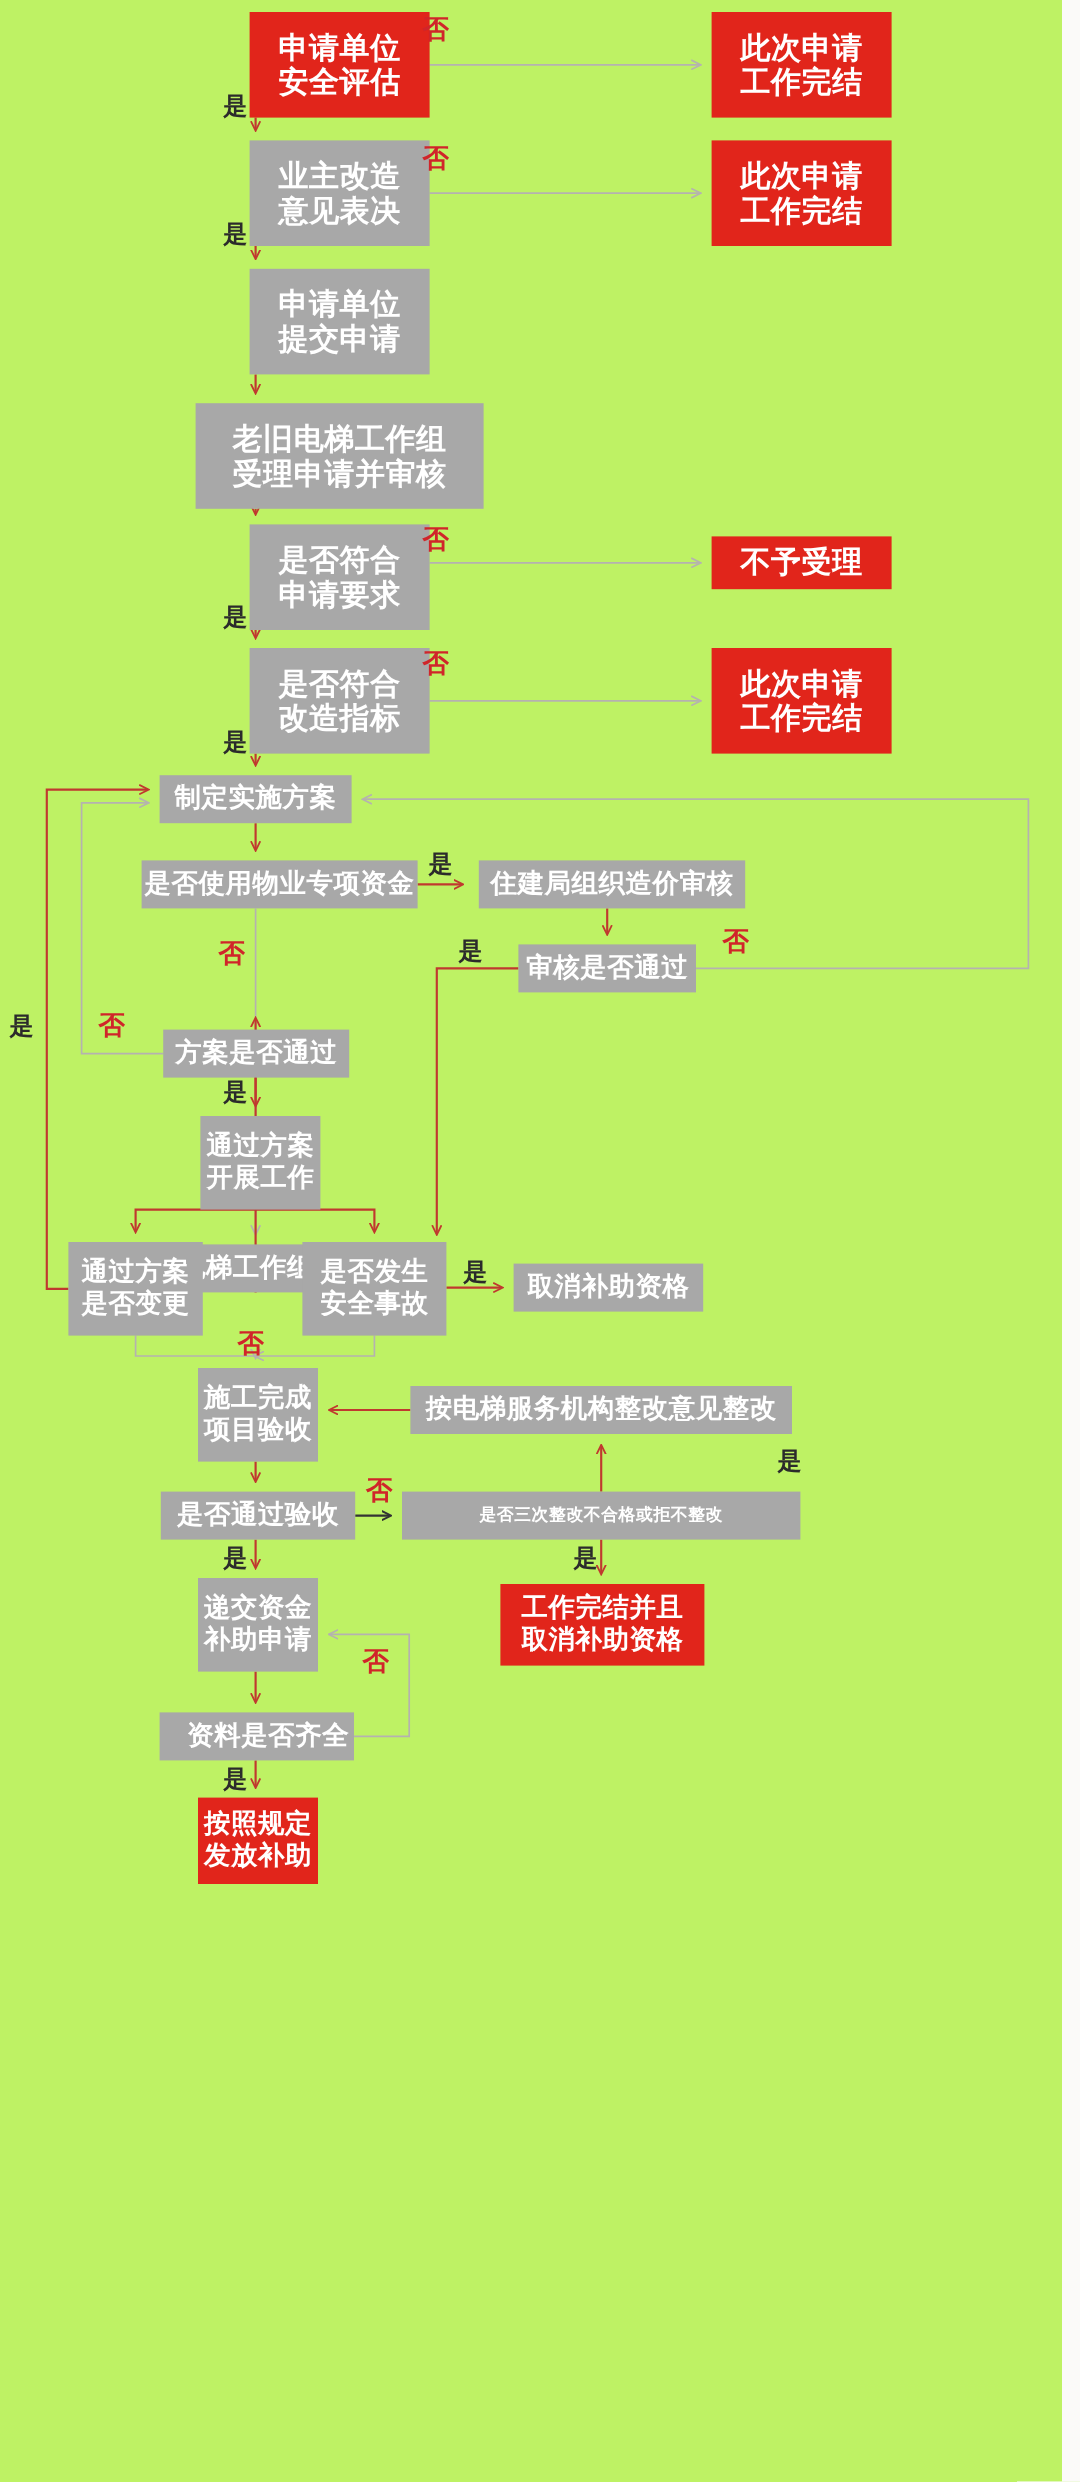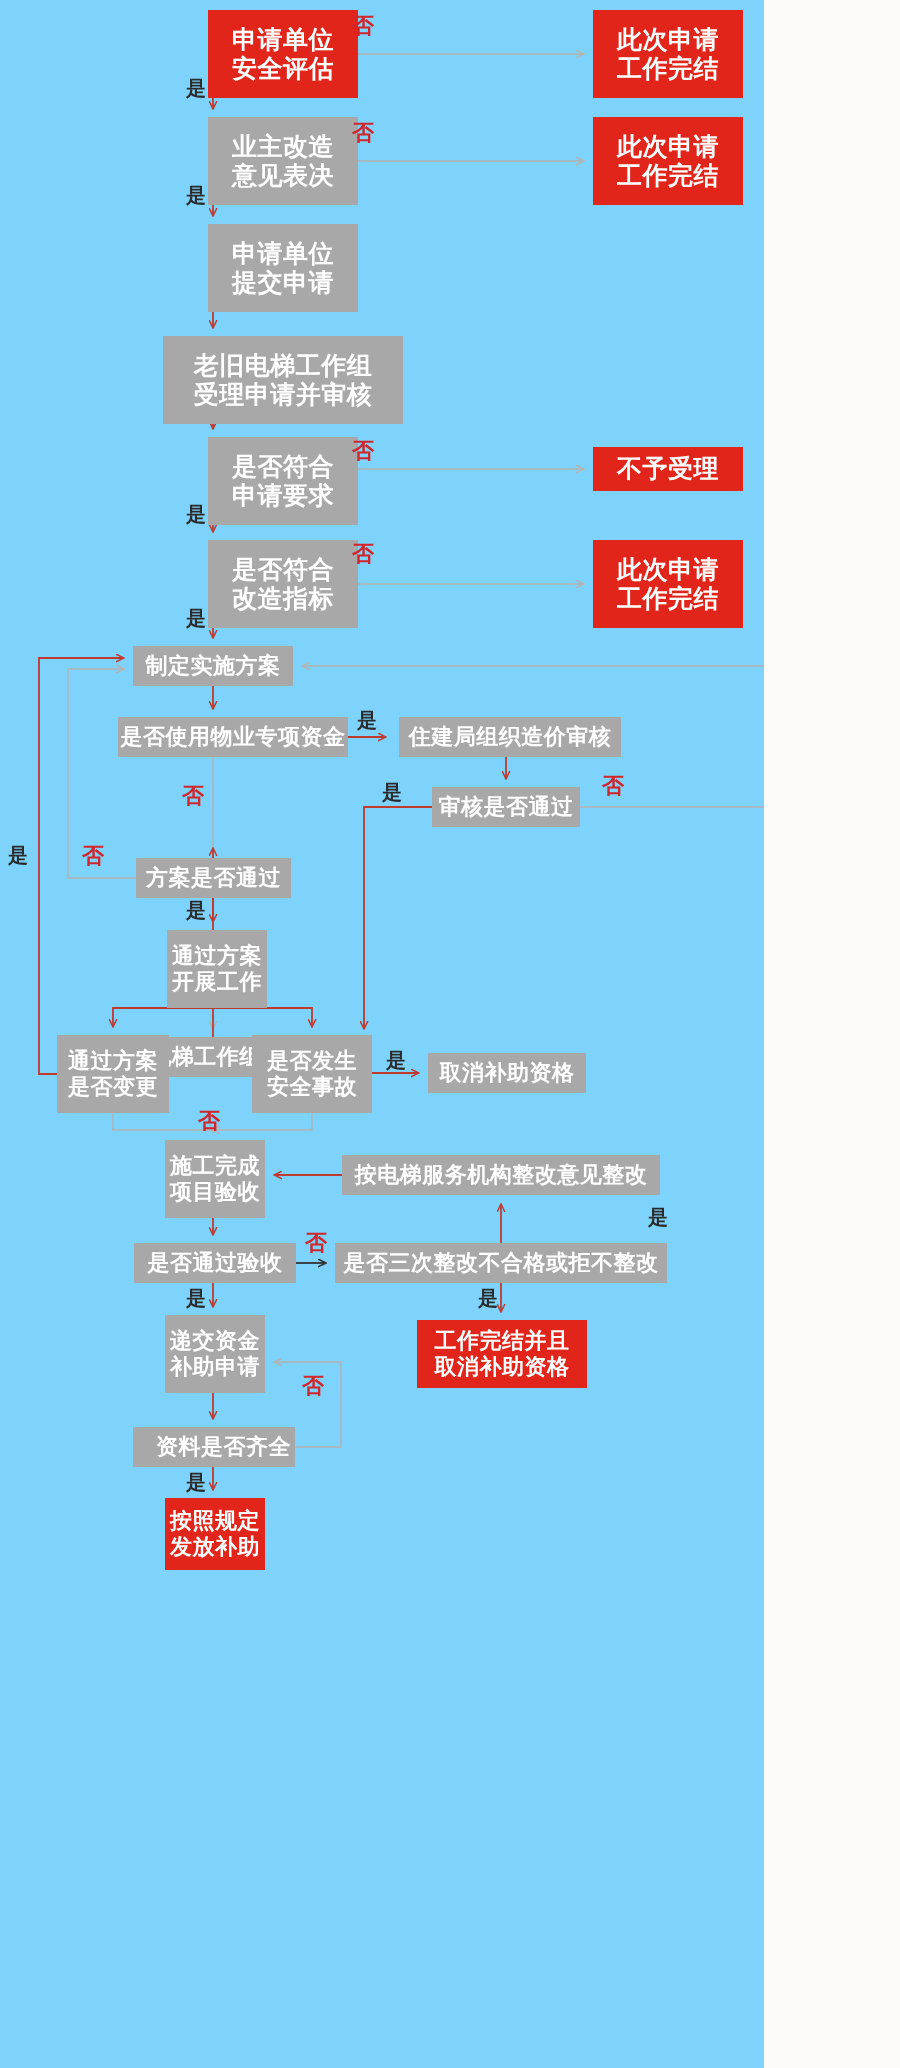--- a/index.html
+++ b/index.html
@@ -1,17 +1,17 @@
 <!DOCTYPE html>
 <html><head>
 <meta charset="utf-8">
 <style>
   html,body{margin:0;padding:0;background:#fbfaf9;}
   body{font-family:"DejaVu Sans","Liberation Sans",sans-serif;}
-  #stage{position:relative;width:764px;height:2068px;background:#7dd3fc;overflow:hidden;}
+  #stage{position:relative;width:885px;height:2068px;background:#bef264;overflow:hidden;}
   #wires{position:absolute;left:0;top:0;width:900px;height:2068px;}
   .node{position:absolute;box-sizing:border-box;display:flex;flex-direction:column;
         align-items:center;justify-content:center;color:#ffffff;font-weight:700;
         line-height:1.18;text-align:center;letter-spacing:0.5px;}
   .gray{background:#a8a8a8;}
   .red{background:#e1251b;}
   .node .ln{display:block;white-space:nowrap;}
   .lbl{position:absolute;font-weight:700;line-height:1;white-space:nowrap;}
   .lbl-yes{color:#2b2b2b;}
   .lbl-no{color:#d0252a;}
@@ -147,21 +147,21 @@
       <div class="node gray" style="left: 165px; top: 1140px; width: 100px; height: 78px; font-size: 22px; background: rgb(168, 168, 168); color: rgb(255, 255, 255); text-align: right;">
         <span class="ln">施工完成</span>
         <span class="ln">项目验收</span>
       </div>
       <div class="node gray" style="left: 342px; top: 1155px; width: 318px; height: 40px; font-size: 22px; background: rgb(168, 168, 168); color: rgb(255, 255, 255);">
         <span class="ln">按电梯服务机构整改意见整改</span>
       </div>
       <div class="node gray" style="left: 134px; top: 1243px; width: 162px; height: 40px; font-size: 22px; background: rgb(168, 168, 168); color: rgb(255, 255, 255);">
         <span class="ln">是否通过验收</span>
       </div>
-      <div class="node gray" style="left: 335px; top: 1243px; width: 332px; height: 40px; font-size: 22px; background: rgb(168, 168, 168); color: rgb(255, 255, 255);">
+      <div class="node gray" style="left: 335px; top: 1243px; width: 332px; height: 40px; font-size: 14px; background: rgb(168, 168, 168); color: rgb(255, 255, 255);">
         <span class="ln">是否三次整改不合格或拒不整改</span>
       </div>
       <div class="node gray" style="left: 165px; top: 1315px; width: 100px; height: 78px; font-size: 22px; background: rgb(168, 168, 168); color: rgb(255, 255, 255);">
         <span class="ln">递交资金</span>
         <span class="ln">补助申请</span>
       </div>
       <div class="node red" style="left: 417px; top: 1320px; width: 170px; height: 68px; font-size: 22px; background: rgb(225, 37, 27); color: rgb(255, 255, 255);">
         <span class="ln">工作完结并且</span>
         <span class="ln">取消补助资格</span>
       </div>

